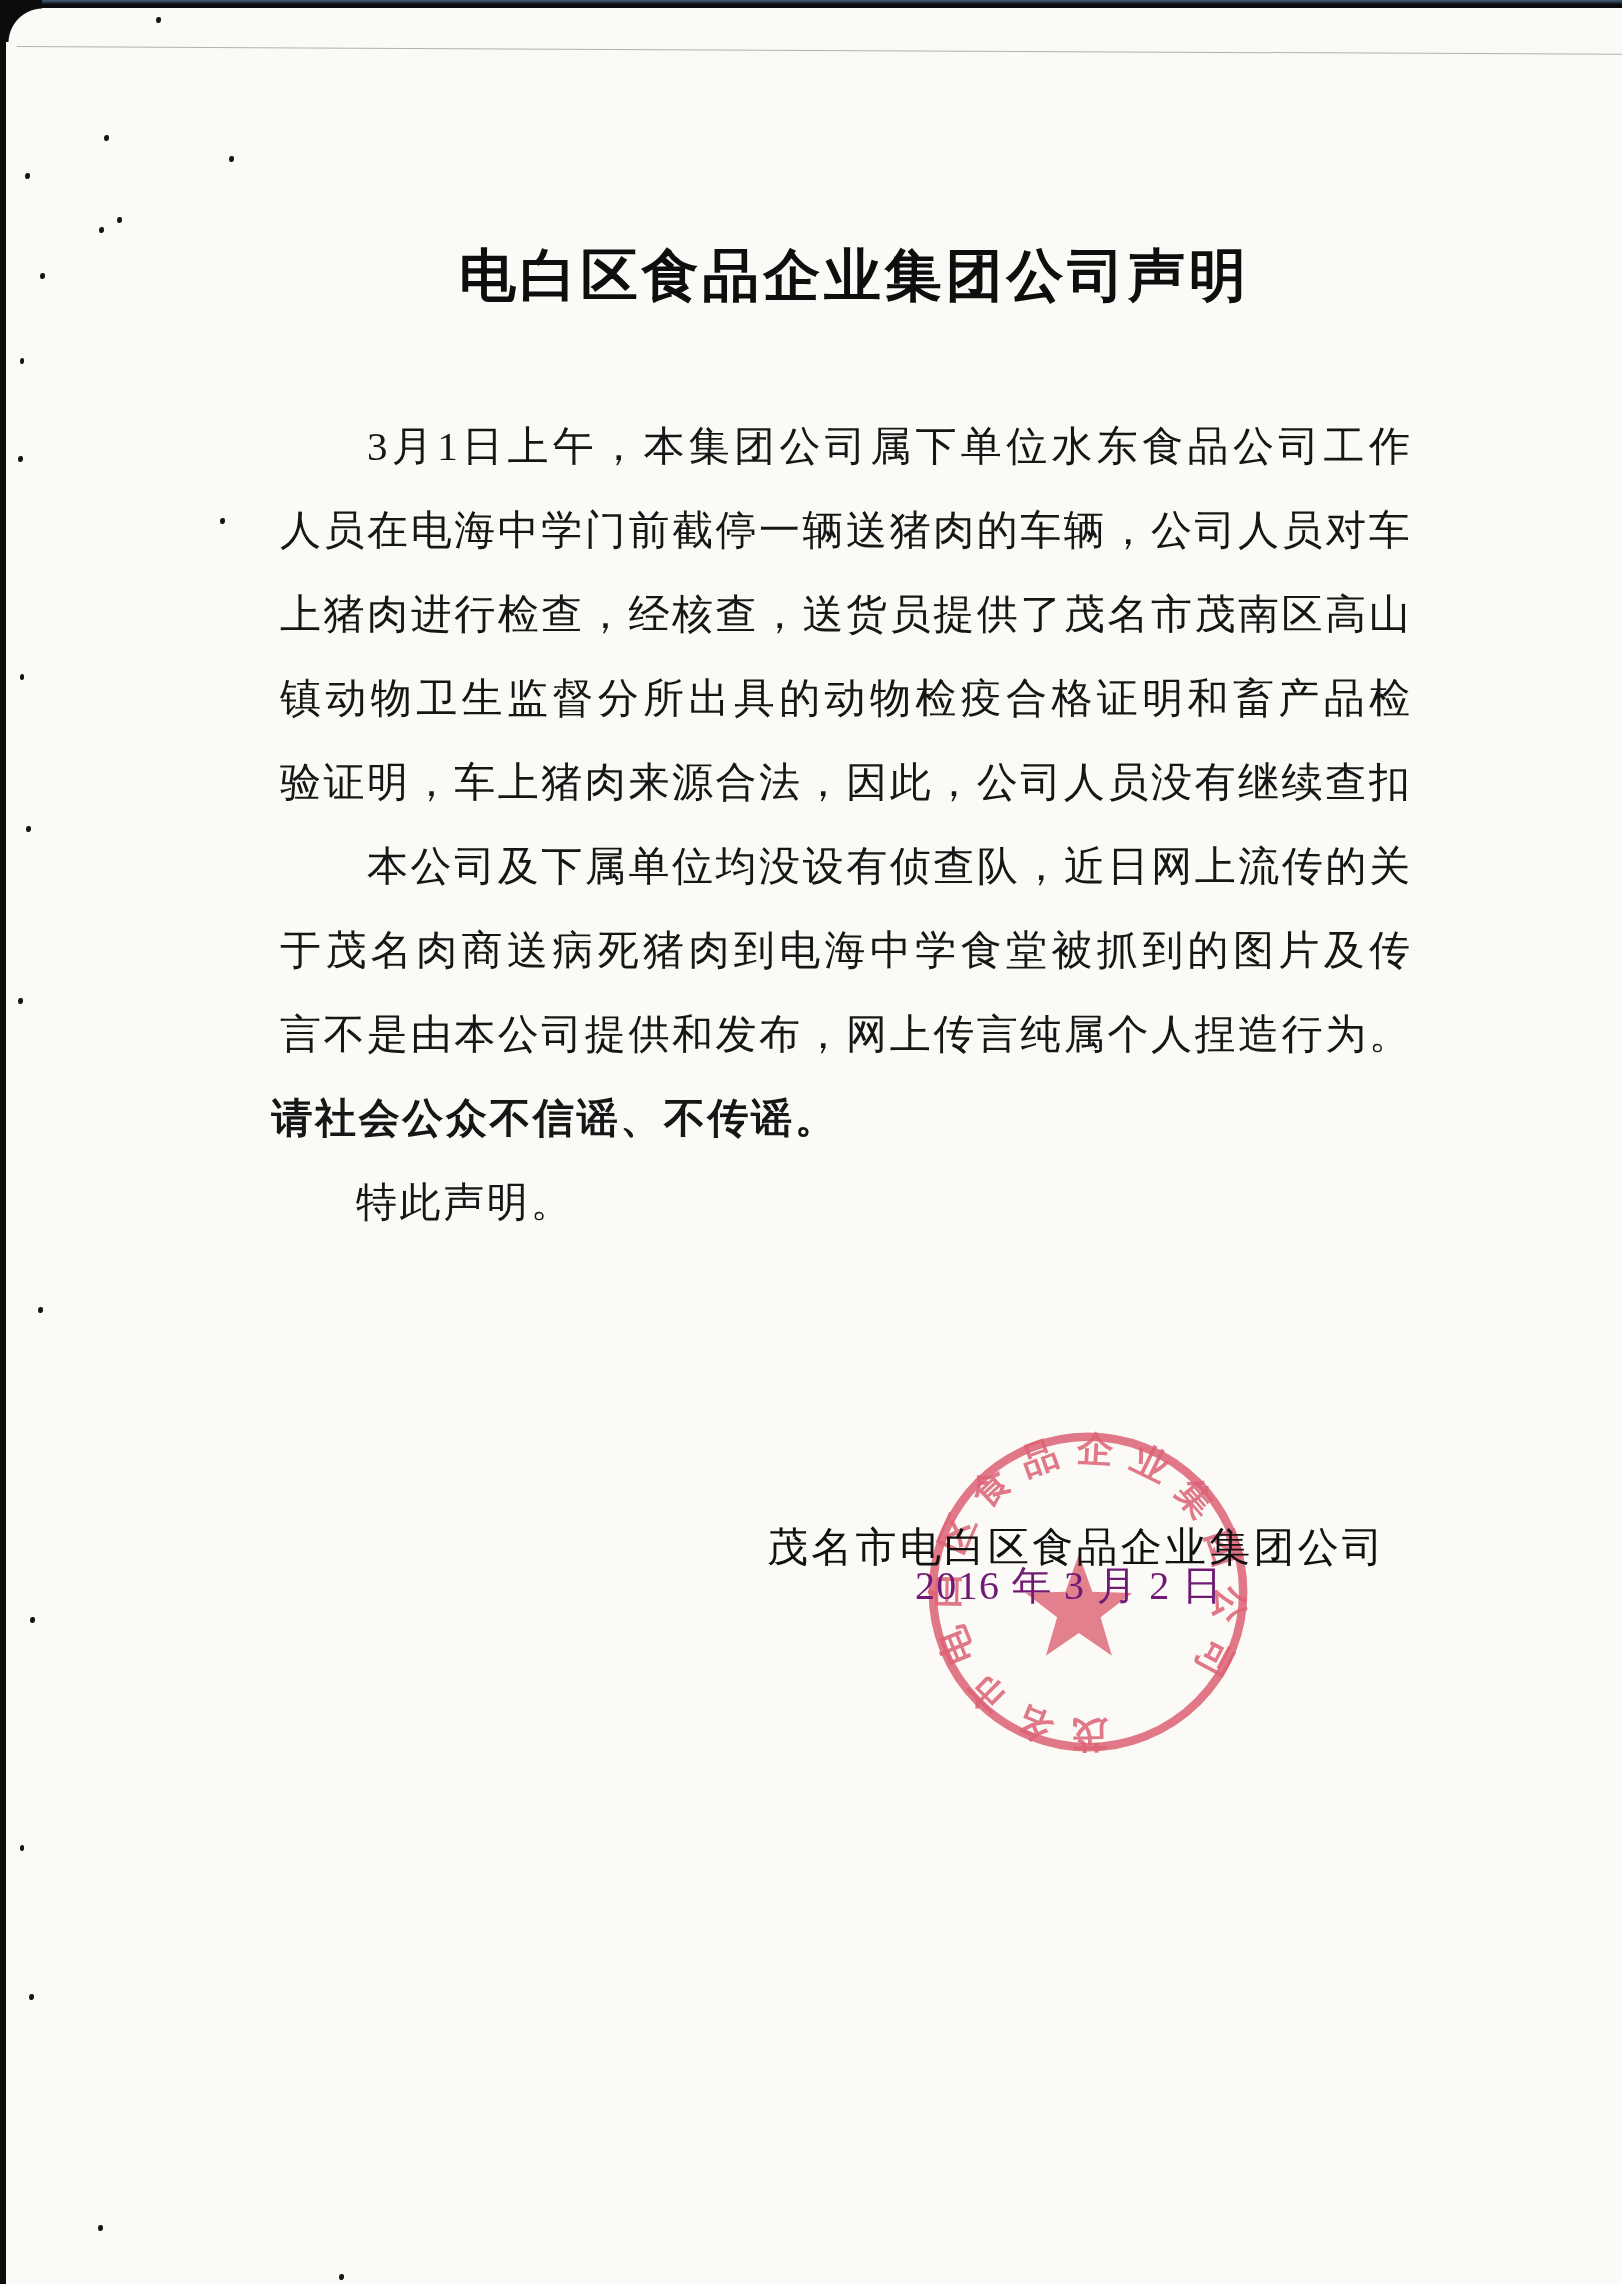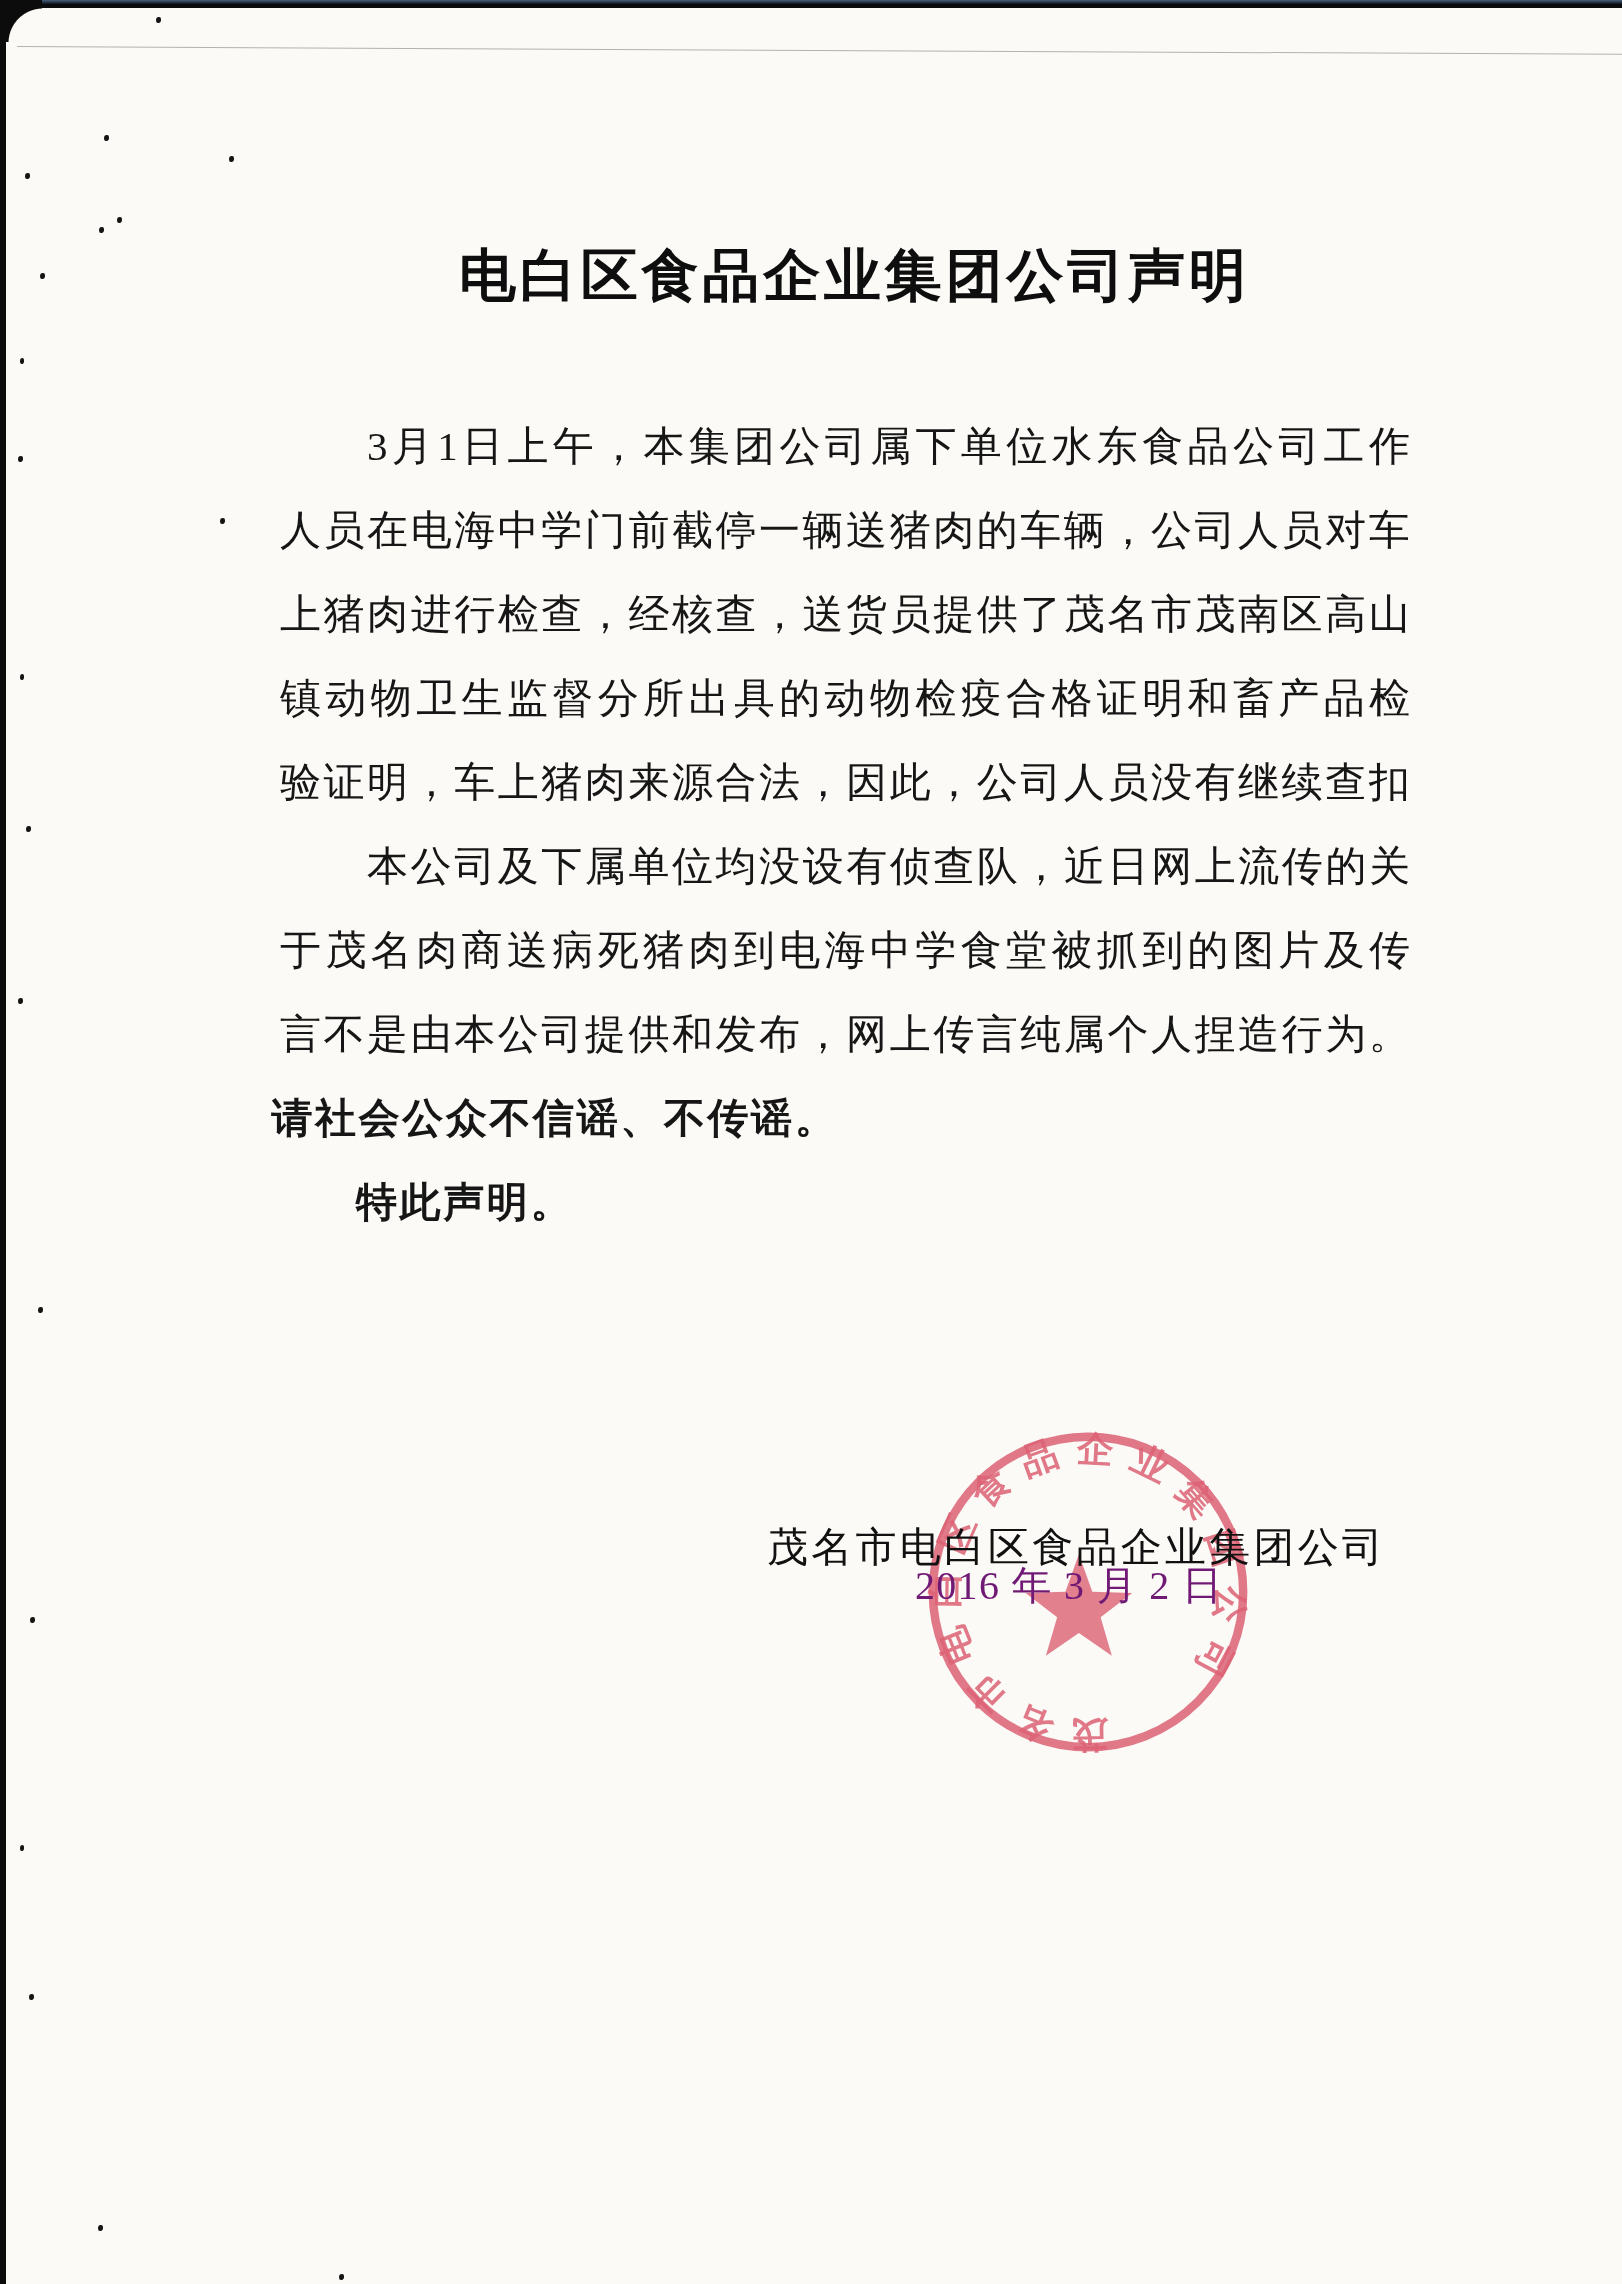--- a/index.html
+++ b/index.html
@@ -22,21 +22,21 @@
     position:absolute;left:459px;top:240px;width:787px;height:72px;
     display:flex;justify-content:space-between;align-items:center;
     font-family:"Liberation Sans","DejaVu Sans",sans-serif;font-weight:bold;
     font-size:57px;color:#0e0e0e;white-space:pre;
   }
   
   .body-lines{position:absolute;left:280px;top:404px;width:1130px;}
   .bline{height:84px;line-height:84px;font-size:41px;white-space:pre;letter-spacing:2.6px;}
   .bline.just{display:flex;justify-content:space-between;align-items:center;letter-spacing:0;}
   .bline.indent.just{padding-left:87px;}
-  .bline.indent-sm{padding-left:76px;font-weight:bold;}
+  .bline.indent-sm{padding-left:76px;}
   .bline.outdent{margin-left:-8.5px;font-weight:bold;}
   
   .sig-company{
     position:absolute;left:767px;top:1521px;width:616px;height:52px;
     display:flex;justify-content:space-between;align-items:center;
     font-size:41px;color:#111;z-index:3;
   }
   .sig-date{
     position:absolute;left:915px;top:1558px;height:55px;line-height:55px;
     font-size:40px;letter-spacing:1.3px;white-space:pre;color:#701a75;z-index:3;

